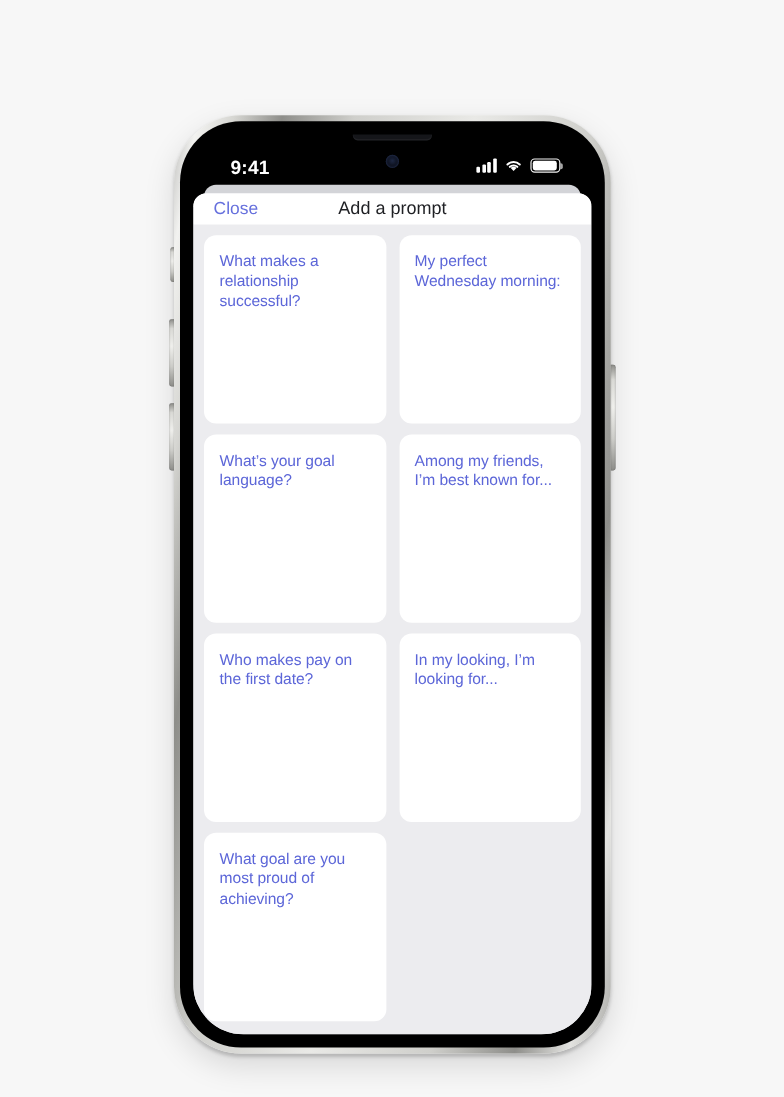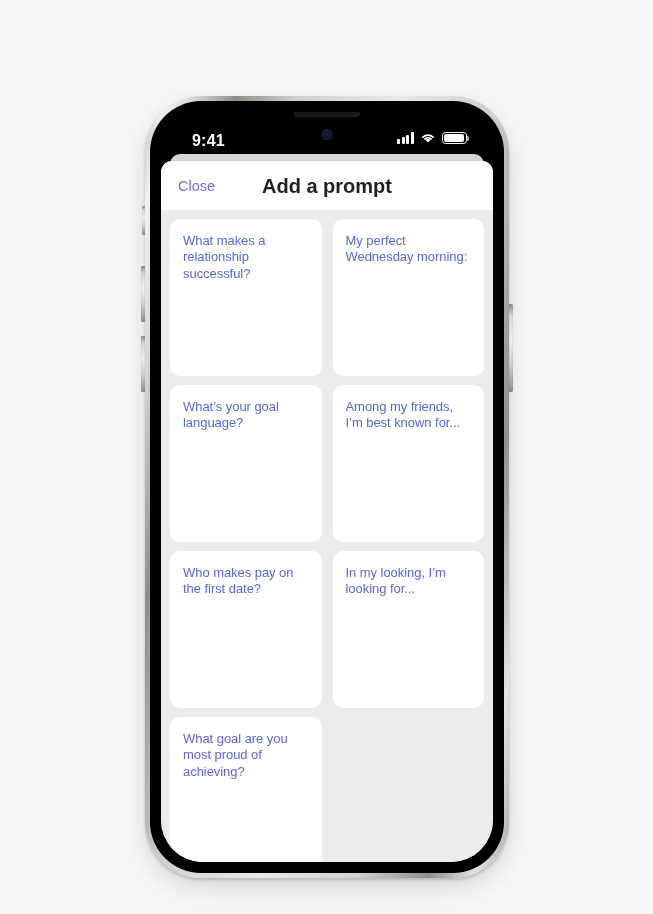--- a/index.html
+++ b/index.html
@@ -184,21 +184,21 @@
     border-radius: 11px 11px 0 0;
     overflow: hidden;
     z-index: 8;
     display: flex;
     flex-direction: column;
   }
 
   .nav-bar {
     position: relative;
     flex: 0 0 auto;
-    height: 49px;
+    height: 26px;
     background: #ffffff;
     border-radius: 11px 11px 0 0;
   }
   .nav-close {
     position: absolute;
     left: 17px;
     top: 50%;
     transform: translateY(-50%);
     font-size: 14.5px;
     color: #6670dd;
@@ -206,22 +206,22 @@
     border: none;
     padding: 0;
     cursor: pointer;
     font-family: inherit;
   }
   .nav-title {
     position: absolute;
     left: 50%;
     top: 50%;
     transform: translate(-50%,-50%);
-    font-size: 20px;
-    font-weight: bold;
+    font-size: 15px;
+    font-weight: normal;
     color: #1f2024;
     white-space: nowrap;
   }
 
   
   .prompt-scroll {
     flex: 1 1 auto;
     overflow: hidden;
     background: #ececef;
     padding: 9px 9px 0 9px;

